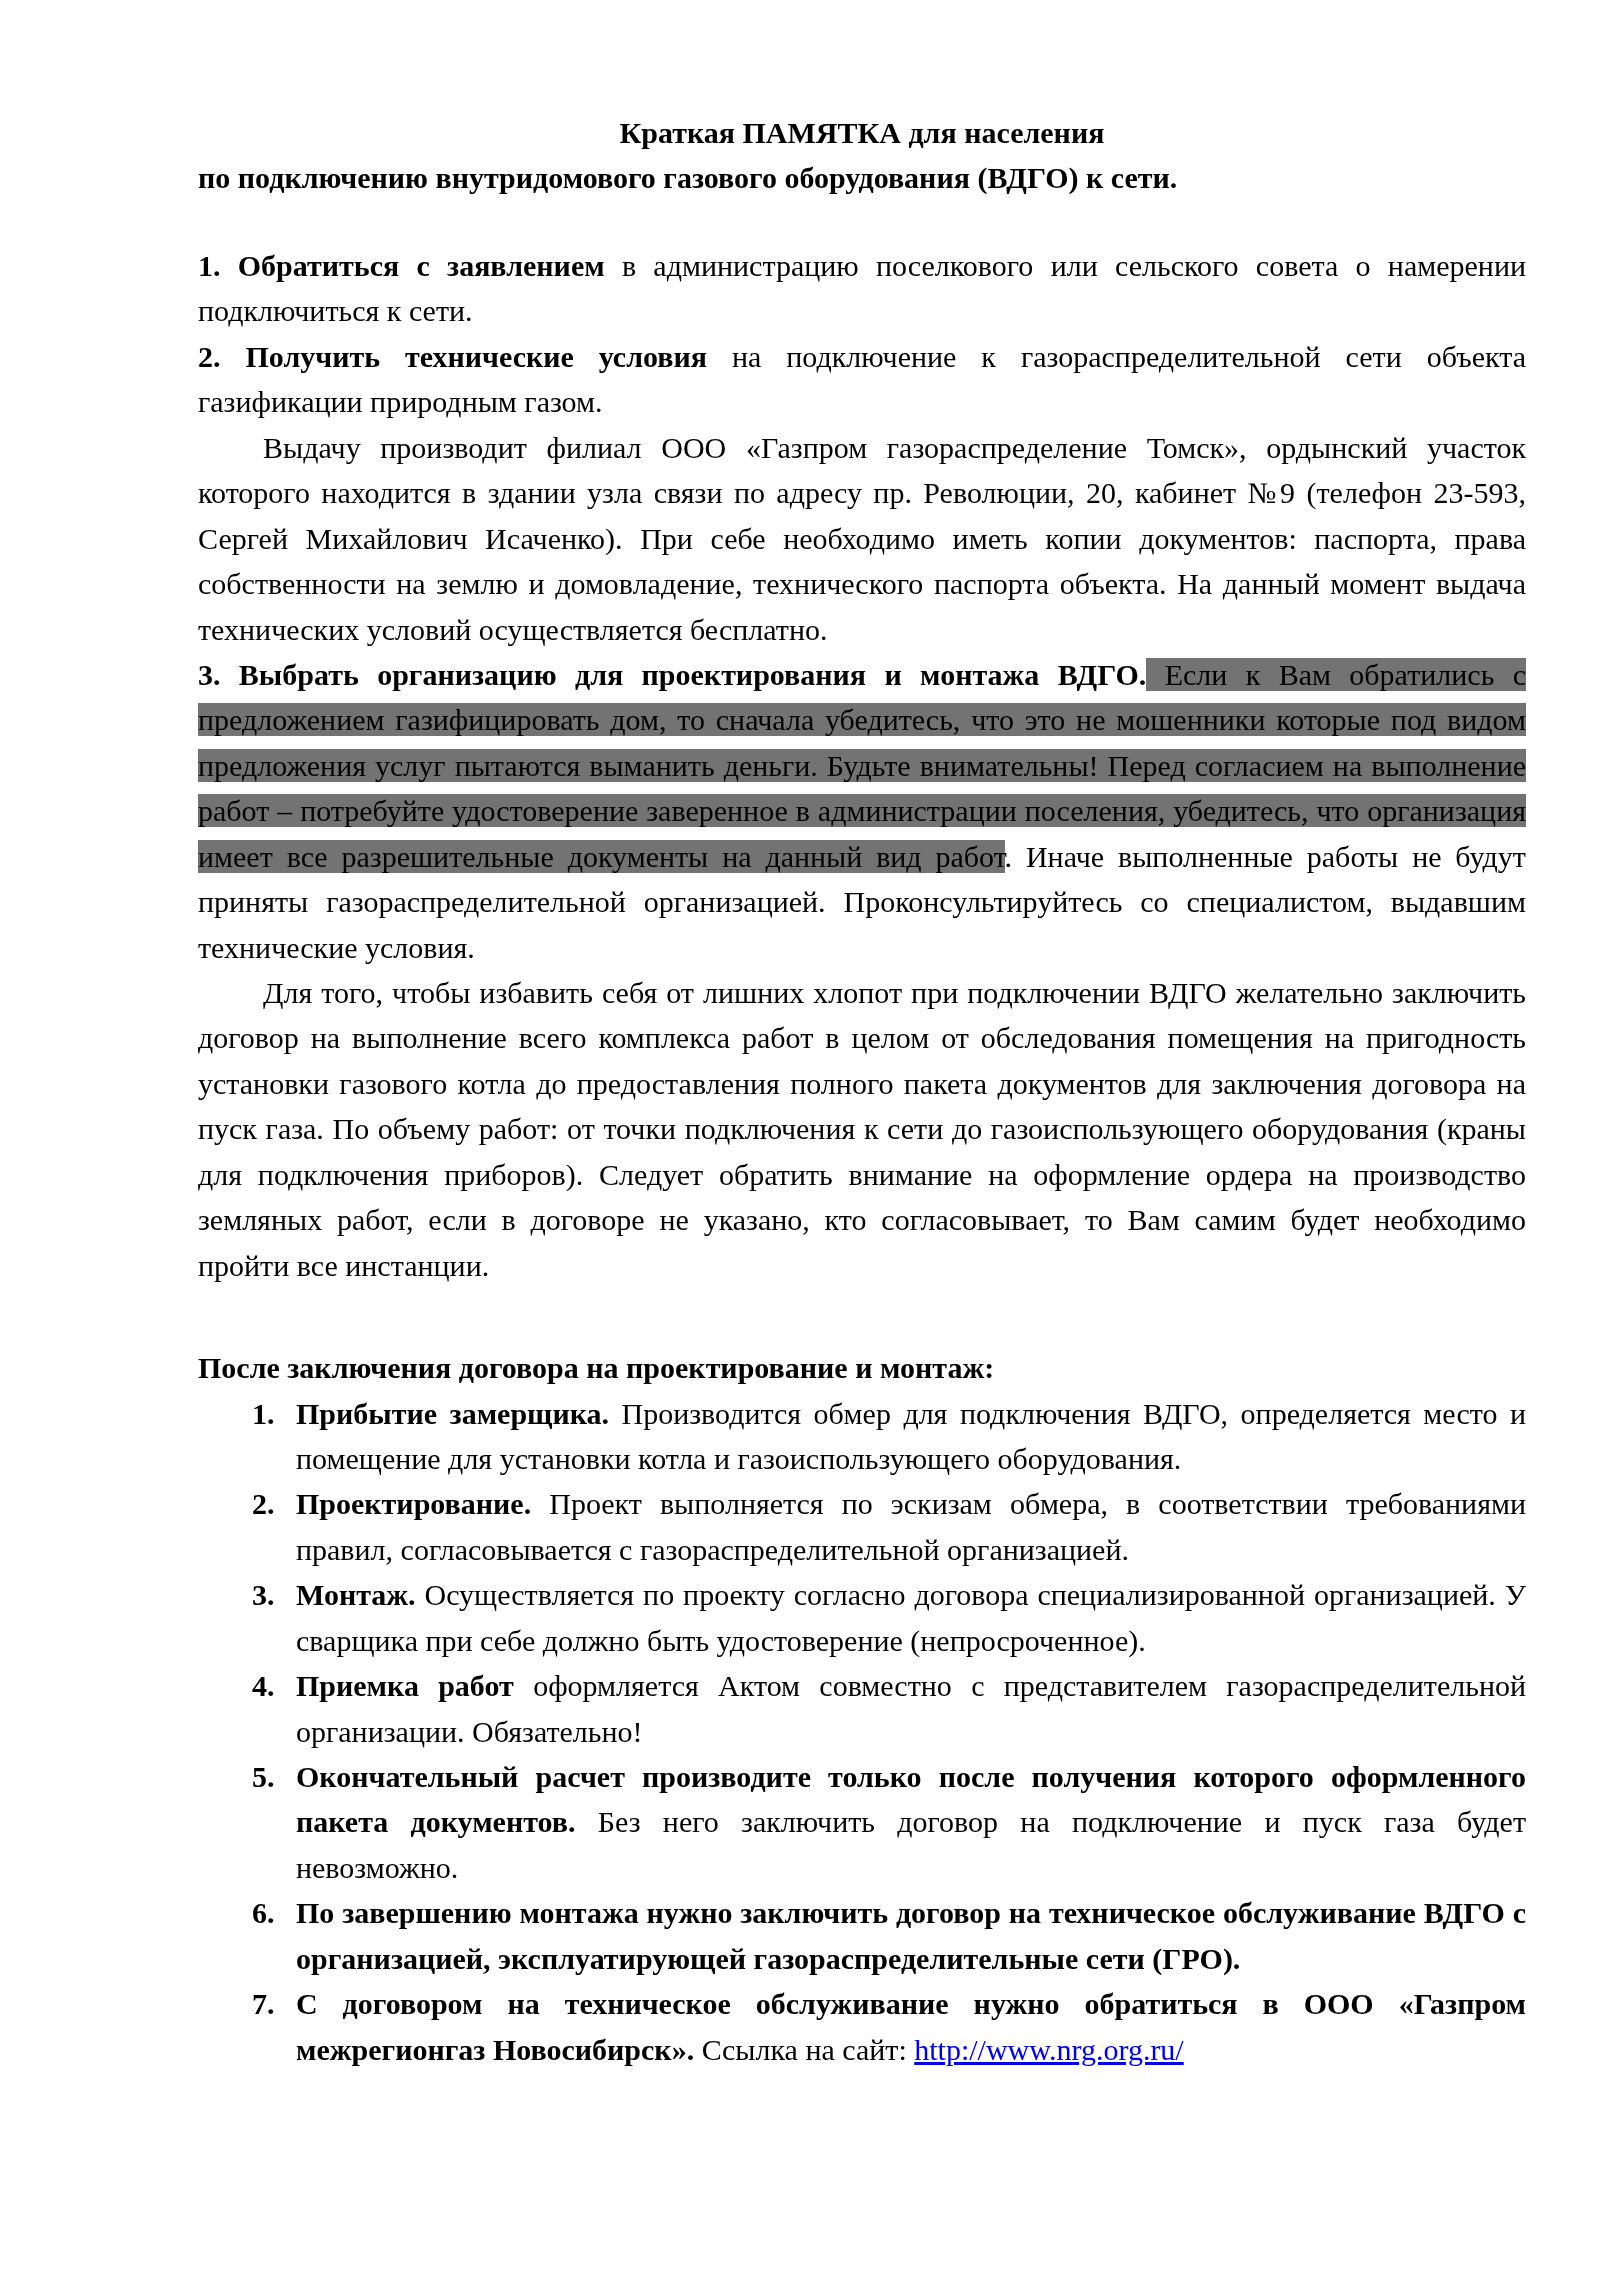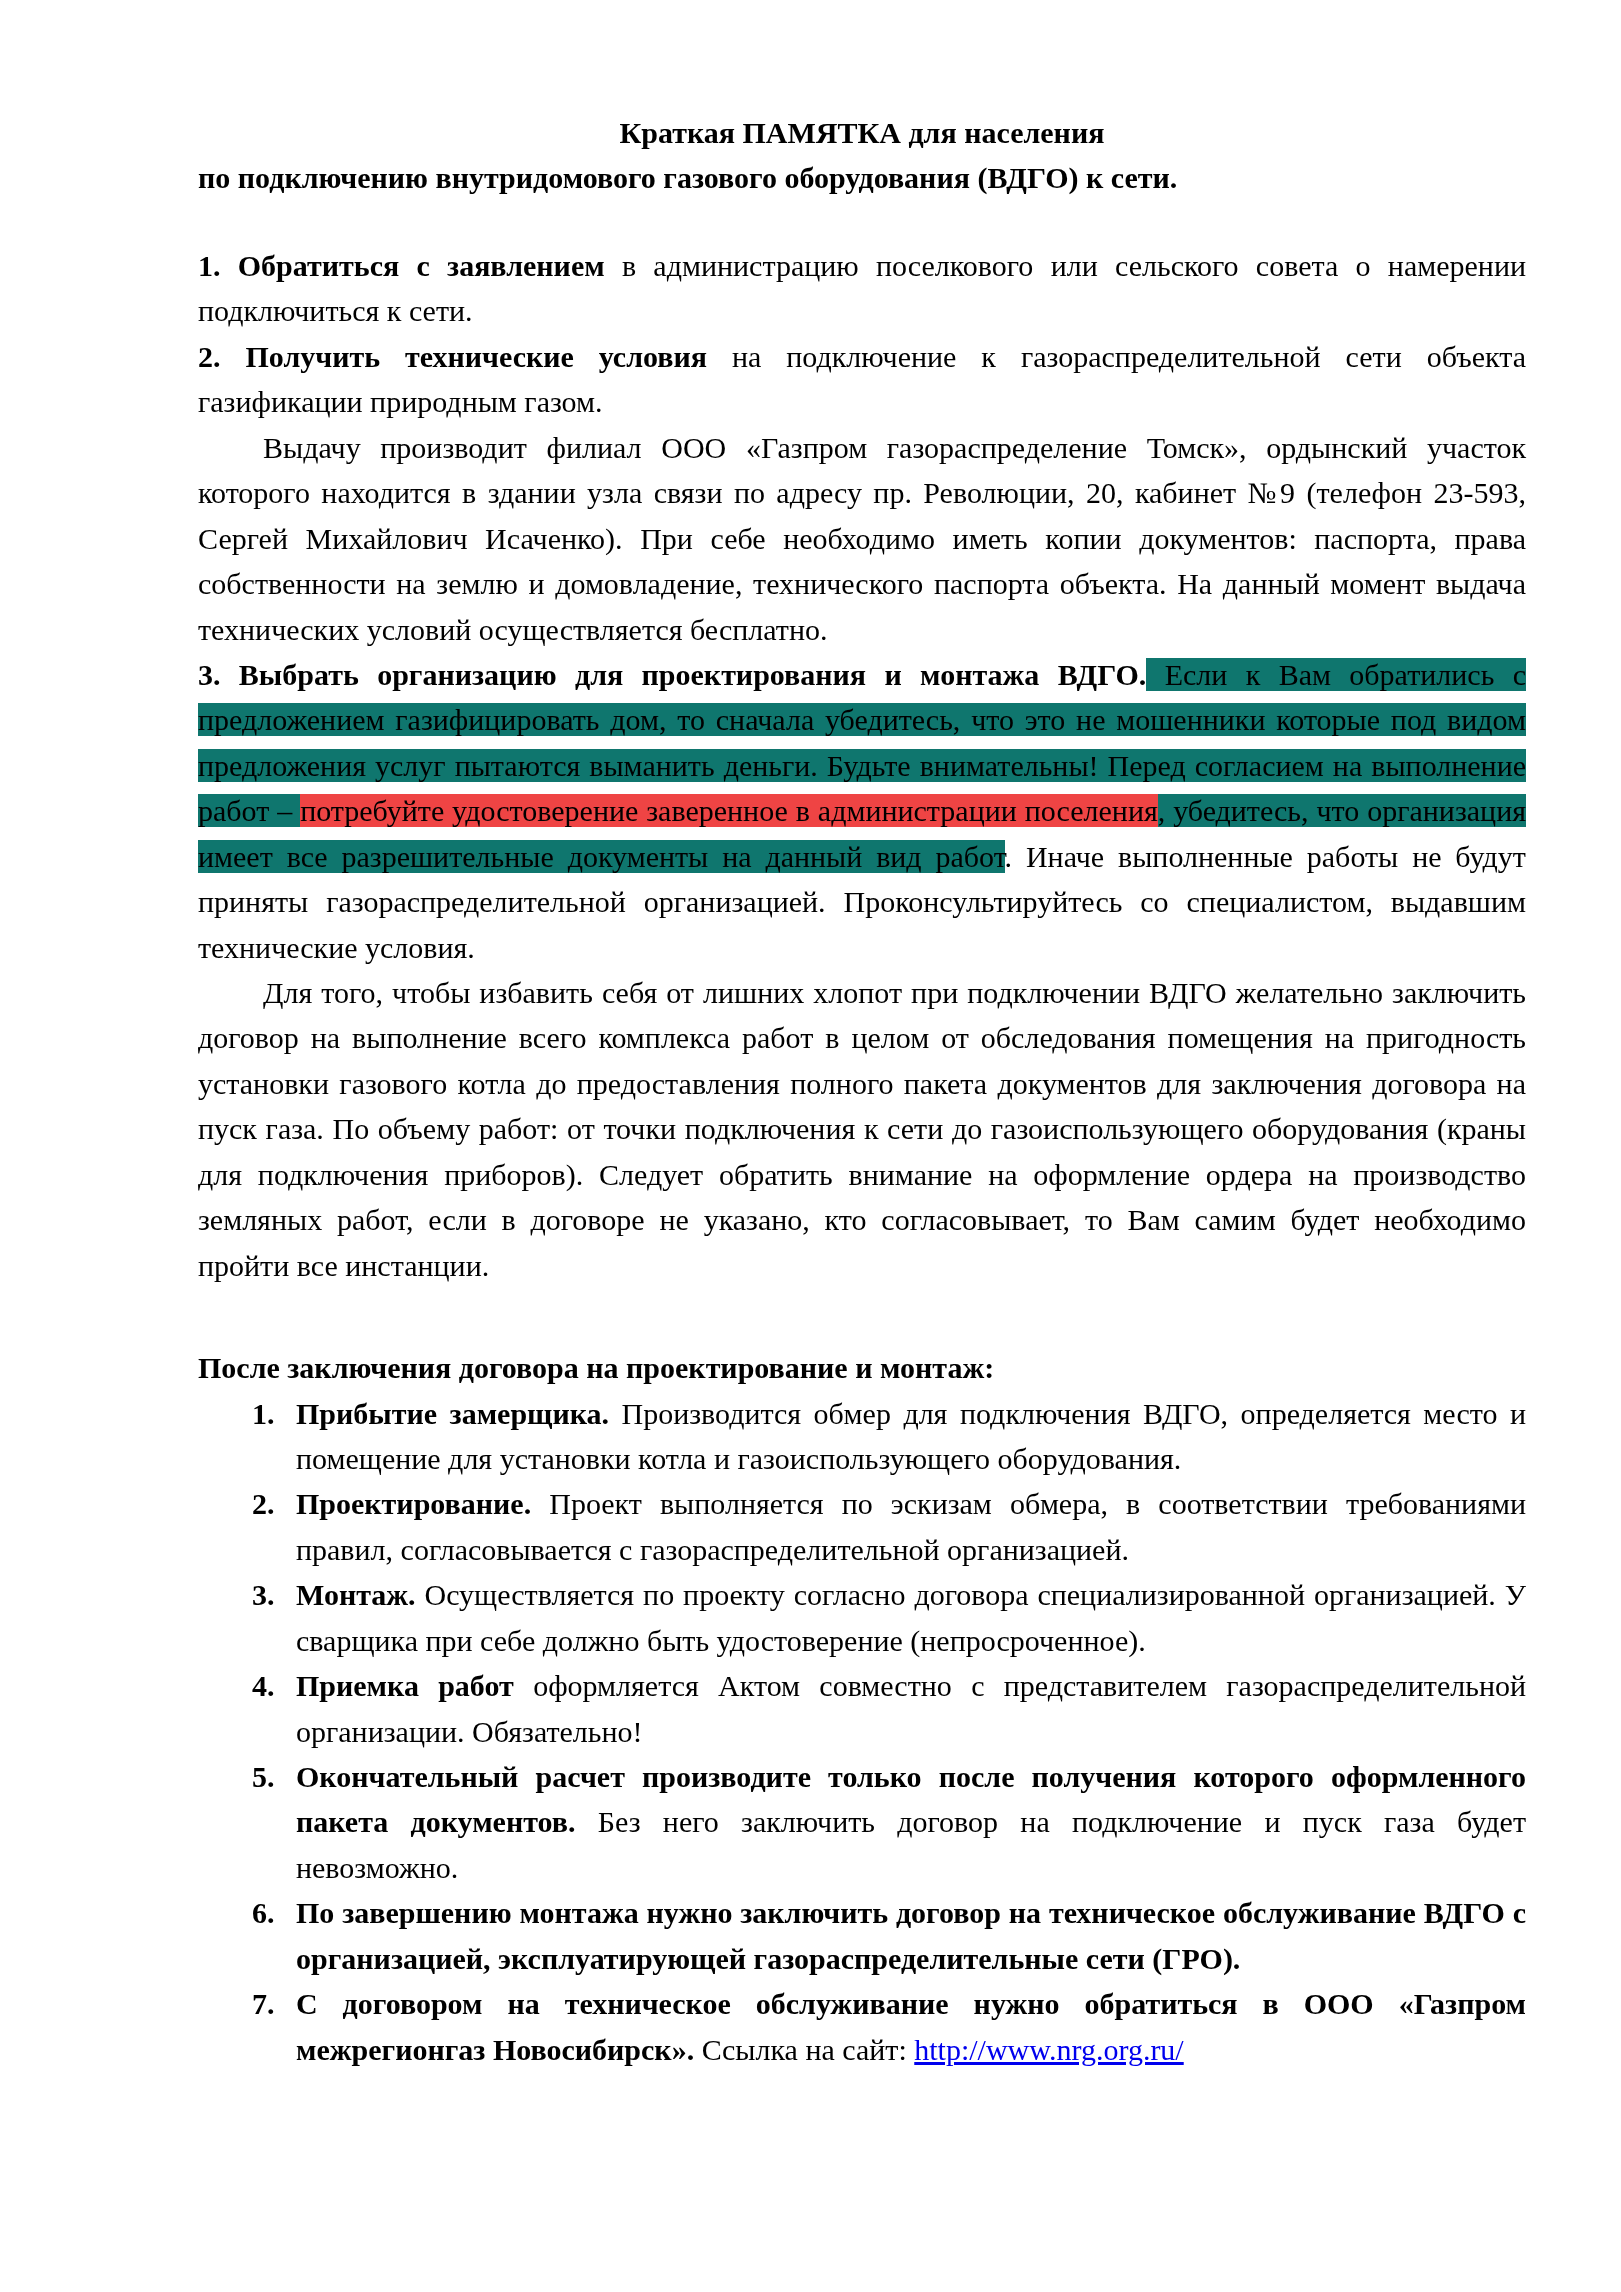--- a/index.html
+++ b/index.html
@@ -51,26 +51,26 @@
     text-align: justify;
     text-justify: inter-word;
     text-indent: 0;
   }
   p.para.indent {
     text-indent: 65px;
   }
   b, strong { font-weight: bold; }
 
   .hl-yellow {
-    background-color: #0f766e;
+    background-color: #737373;
     box-decoration-break: clone;
     -webkit-box-decoration-break: clone;
   }
   .hl-green {
-    background-color: #ef4444;
+    background-color: #737373;
     box-decoration-break: clone;
     -webkit-box-decoration-break: clone;
   }
 
   ol.steps {
     margin: 0;
     padding: 0;
     list-style: none;
     counter-reset: stepnum;
   }

